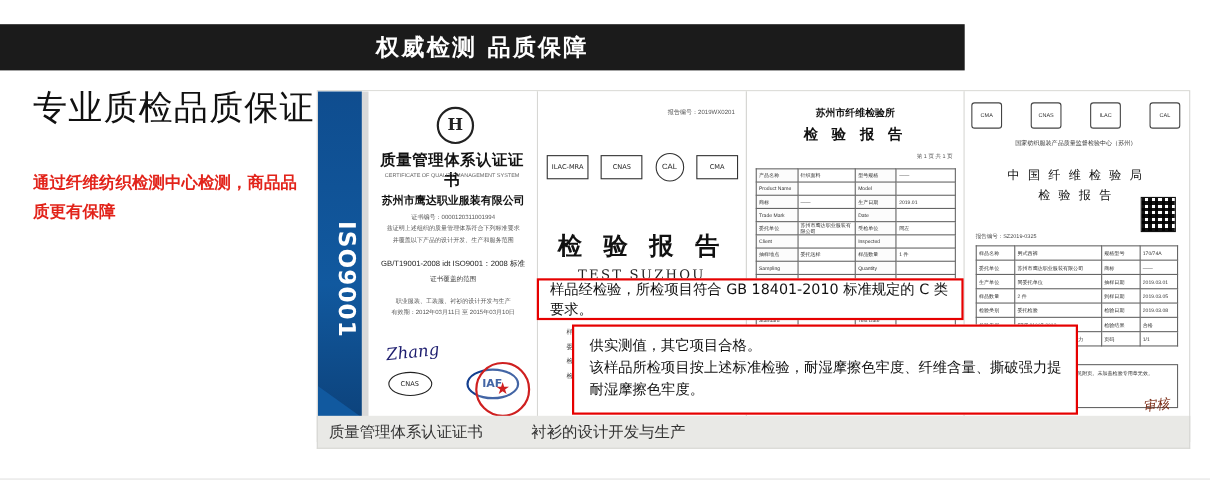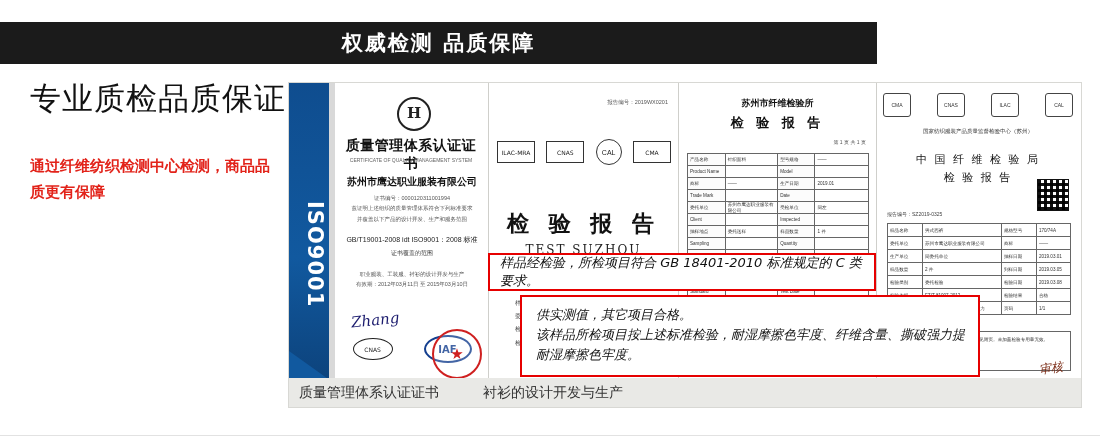--- a/index.html
+++ b/index.html
@@ -476,21 +476,20 @@
     line-height: 1.7;
   }
   
   .callout {
     position: absolute;
     background: #ffffff;
     border: 2px solid #e60000;
     box-sizing: border-box;
     color: #111;
     font-family: "DejaVu Sans", sans-serif;
-    font-style: italic;
   }
   .callout-1 {
     left: 488px;
     top: 253px;
     width: 388px;
     height: 38px;
     display: flex;
     align-items: center;
     padding-left: 10px;
     font-size: 13px;

